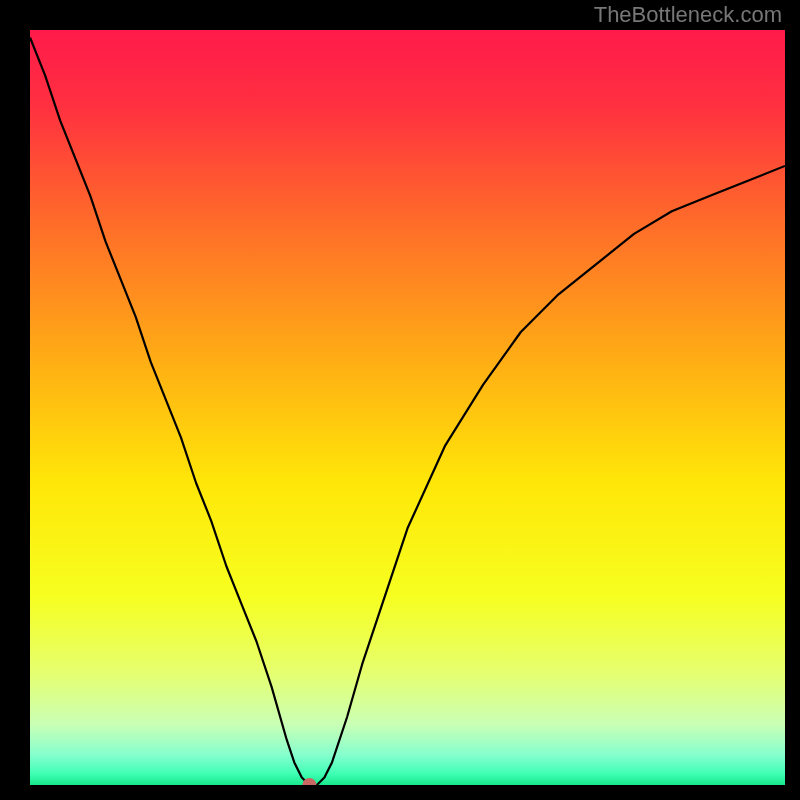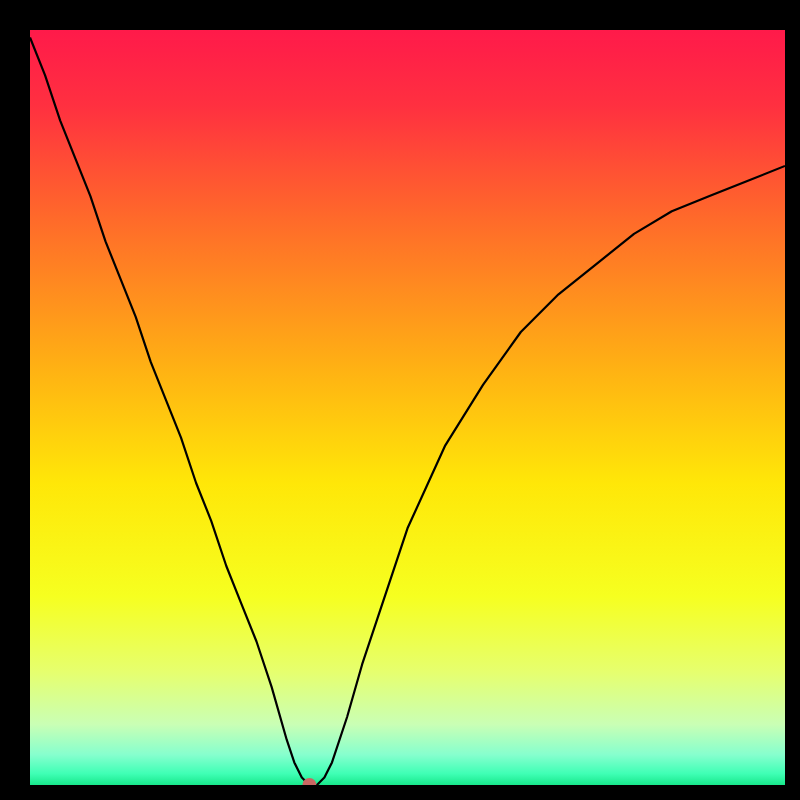--- a/index.html
+++ b/index.html
@@ -34,20 +34,21 @@
     height: 755px;
   }
   svg {
     display: block;
   }
 </style>
 </head>
 <body>
 
 <div class="outer">
+  <div class="watermark">TheBottleneck.com</div>
   <div class="plot">
     <svg id="plot-svg" width="755" height="755" viewBox="0 0 755 755">
       <defs>
         <linearGradient id="bg-grad" x1="0" y1="0" x2="0" y2="1">
           <stop offset="0%" stop-color="#ff1a4a"></stop>
           <stop offset="10%" stop-color="#ff3040"></stop>
           <stop offset="25%" stop-color="#ff6a2a"></stop>
           <stop offset="45%" stop-color="#ffb213"></stop>
           <stop offset="60%" stop-color="#ffe708"></stop>
           <stop offset="75%" stop-color="#f6ff20"></stop>

